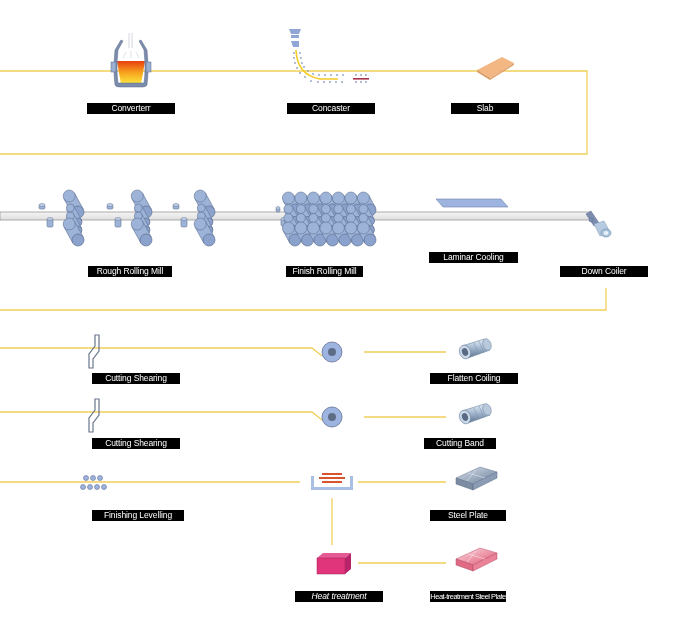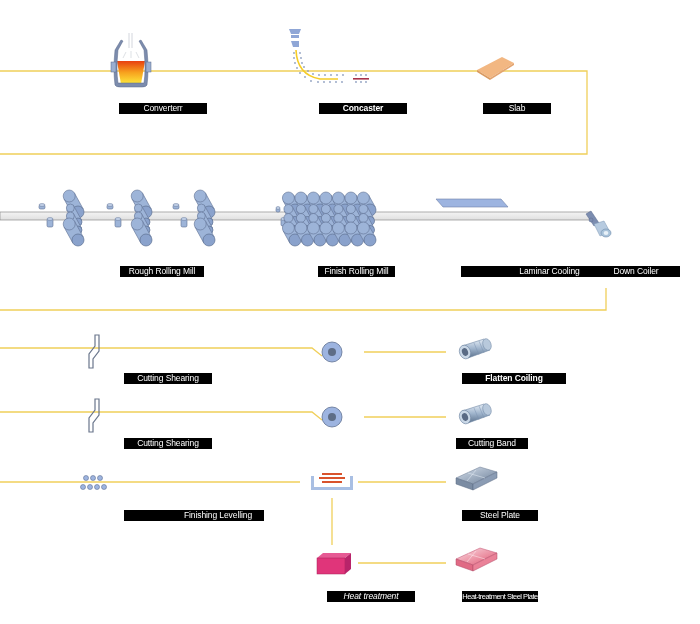--- a/index.html
+++ b/index.html
@@ -1,21 +1,21 @@
 <!DOCTYPE html>
 <html><head>
 <meta charset="utf-8">
 <style>
   html, body { margin: 0; padding: 0; background: #ffffff; }
   body { width: 700px; height: 624px; position: relative; overflow: hidden; font-family: "Liberation Sans", sans-serif; }
   #diagram { position: absolute; left: 0; top: 0; width: 700px; height: 624px; }
   .label {
     position: absolute; height: 11px; background: #000; color: #fff;
     font-family: "Liberation Sans", sans-serif; font-size: 8.5px; line-height: 11px;
-    text-align: center; white-space: nowrap; overflow: hidden; letter-spacing: -0.1px; margin-left: 32px;
+    text-align: center; white-space: nowrap; overflow: hidden; letter-spacing: -0.1px;
   }
   .label.tight { font-size: 7.5px; letter-spacing: -0.5px; }
 </style>
 </head>
 <body>
 
 <svg id="diagram" width="700" height="624" viewBox="0 0 700 624" xmlns="http://www.w3.org/2000/svg">
   <defs>
     <linearGradient id="molten" x1="0" y1="0" x2="0" y2="1">
       <stop offset="0" stop-color="#e8400f"></stop>
@@ -330,31 +330,31 @@
 
   <g>
     <path d="M456 559 L480 548 L497 553 L473 565 Z" fill="url(#pinkPlateGrad)" stroke="#c05070" stroke-width="0.5"></path>
     <path d="M456 559 L473 565 L473 571 L456 565 Z" fill="#e06a84" stroke="#b04866" stroke-width="0.5"></path>
     <path d="M473 565 L497 553 L497 559 L473 571 Z" fill="#ea8298" stroke="#b04866" stroke-width="0.5"></path>
     <path d="M468 554 L485 559 M476 551 L467 562" stroke="#fdeef2" stroke-width="0.5"></path>
   </g>
 </svg>
 
 <div class="label" style="left:87px; top:103px; width:88px;">Converterr</div>
-<div class="label" style="left:287px; top:103px; width:88px;font-weight:bold;">Concaster</div>
+<div class="label" style="left:287px; top:103px; width:88px;">Concaster</div>
 <div class="label" style="left:451px; top:103px; width:68px;">Slab</div>
 
 <div class="label" style="left:88px; top:266px; width:84px;">Rough Rolling Mill</div>
 <div class="label" style="left:286px; top:266px; width:77px;">Finish Rolling Mill</div>
-<div class="label" style="left:429px; top:266px; width:89px;padding-left:44px;">Laminar Cooling</div>
+<div class="label" style="left:429px; top:252px; width:89px;">Laminar Cooling</div>
 <div class="label" style="left:560px; top:266px; width:88px;text-align:center;">Down Coiler</div>
 
 <div class="label" style="left:92px; top:373px; width:88px;">Cutting Shearing</div>
-<div class="label" style="left:430px; top:373px; width:104px;font-weight:bold;">Flatten Coiling</div>
+<div class="label" style="left:430px; top:373px; width:88px;">Flatten Coiling</div>
 
 <div class="label" style="left:92px; top:438px; width:88px;">Cutting Shearing</div>
 <div class="label" style="left:424px; top:438px; width:72px;">Cutting Band</div>
 
-<div class="label" style="left:92px; top:510px; width:92px;padding-left:48px;">Finishing Levelling</div>
+<div class="label" style="left:92px; top:510px; width:92px;">Finishing Levelling</div>
 <div class="label" style="left:430px; top:510px; width:76px;">Steel Plate</div>
 
 <div class="label" style="left:295px; top:591px; width:88px;font-style:italic;">Heat treatment</div>
 <div class="label tight" style="left:430px; top:591px; width:76px;">Heat-treatment Steel Plate</div>
 
 </body></html>

